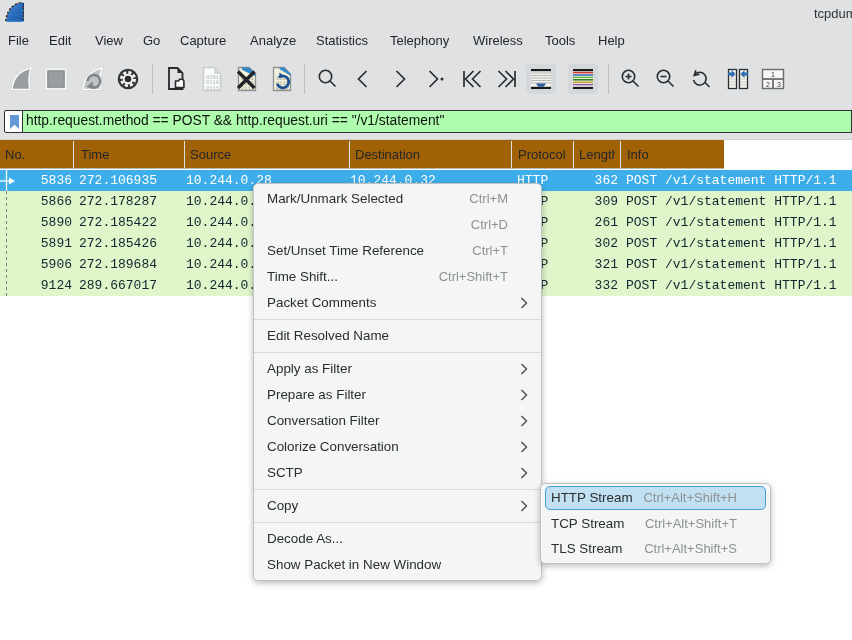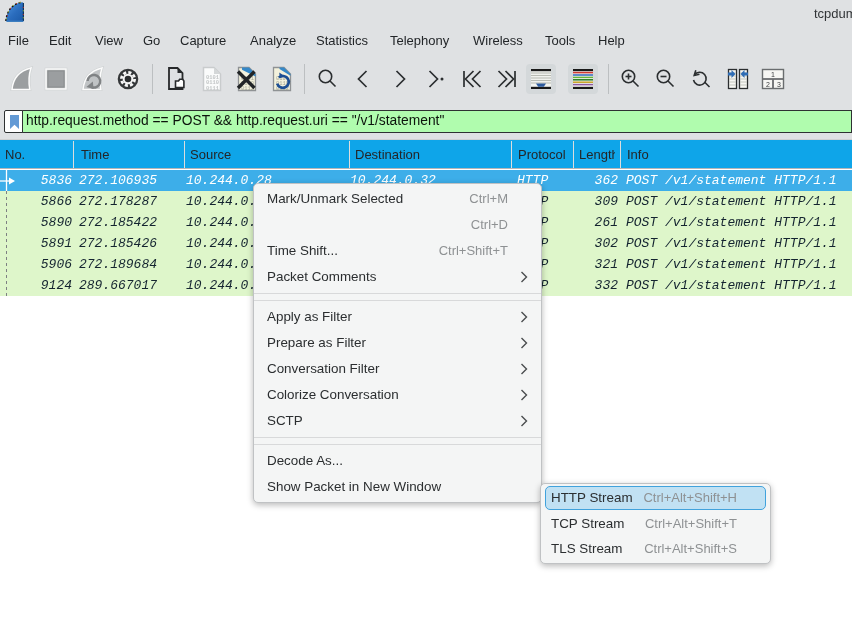--- a/index.html
+++ b/index.html
@@ -16,27 +16,27 @@
 #toolbar { left:0; top:56px; width:852px; height:46px; }
 .tsep { position:absolute; top:8px; width:1px; height:30px; background:#bcbfc1; }
 .tico { position:absolute; top:11px; }
 .tbox { position:absolute; top:8px; width:30px; height:30px; background:#d4d8da; border-radius:4px; }
 
 #fbtn { left:4px; top:110px; width:19px; height:23px; background:#ffffff; border:1px solid #2e3132; border-radius:2px 0 0 2px; }
 #finput { left:22px; top:110px; width:830px; height:23px; background:#b0fcae; border:1px solid #2e3132; }
 #ftext { left:26px; top:113px; font-size:13.8px; color:#0c130c; white-space:nowrap; }
 
 #plist { left:0; top:139px; width:852px; height:501px; background:#ffffff; border-top:1px solid #cfd0d1; }
-#phead { left:0; top:140px; width:852px; height:29px; background:#0ea5e9; border-bottom:1px solid #b4b6b8; }
+#phead { left:0; top:140px; width:724px; height:29px; background:#a16207; border-bottom:1px solid #b4b6b8; }
 .hsep { position:absolute; top:1px; width:1px; height:27px; background:#dcdddd; }
 .hlab { position:absolute; top:7px; white-space:nowrap; color:#242628; }
 .prow { position:absolute; left:0; width:852px; height:21px; font-family:"Liberation Mono", monospace; font-size:13px; color:#142430; }
 .prow.g { background:#def6ca; }
 .prow.sel { background:#3daee9; color:#ffffff; }
-.pc { position:absolute; top:3px; white-space:nowrap;font-style:italic; }
+.pc { position:absolute; top:3px; white-space:nowrap; }
 .ra { text-align:right; }
 
 .menu { position:absolute; background:#f4f5f5; border:1px solid #c0c2c4; border-radius:5px; box-shadow:0 2px 6px rgba(0,0,0,0.28); z-index:10; }
 .mitem { position:relative; height:26px; line-height:26px; padding-left:13px; color:#2b2e30; white-space:nowrap; font-size:13.4px; }
 .msc { position:absolute; right:33px; top:0; color:#8e9193; font-size:13px; }
 .marr { position:absolute; right:13px; top:7px; }
 .msep { height:7px; position:relative; }
 .msep:after { content:""; position:absolute; left:0; right:0; top:3px; height:1px; background:#d8d9da; }
 .smi { height:25.7px; line-height:25.7px; padding-left:10px; }
 .smi .hl { top:1px; bottom:1px; }
@@ -336,26 +336,28 @@
   <div class="pc" style="left:626px">POST /v1/statement HTTP/1.1</div>
 </div>
 <svg class="abs" style="left:0;top:191px;z-index:2" width="14" height="105">
   <line x1="6.5" y1="0" x2="6.5" y2="105" stroke="#7d8082" stroke-width="1" stroke-dasharray="3 3"></line>
 </svg>
 
 <div class="menu" id="cmenu" style="left:253px;top:183px;width:289px">
   <div style="height:2px"></div>
   <div class="mitem"><span class="mtxt">Mark/Unmark Selected</span><span class="msc">Ctrl+M</span></div>
   <div class="mitem"><span class="msc">Ctrl+D</span></div>
+  <div class="mitem"><span class="mtxt">Set/Unset Time Reference</span><span class="msc">Ctrl+T</span></div>
   <div class="mitem"><span class="mtxt">Time Shift...</span><span class="msc">Ctrl+Shift+T</span></div>
   <div class="mitem"><span class="mtxt">Packet Comments</span>
     <svg class="marr" width="8" height="12" viewBox="0 0 8 12">
         <path d="M 1.5 1 L 6.5 6 L 1.5 11" fill="none" stroke="#4a4d4f" stroke-width="1.4"></path>
       </svg></div>
   <div class="msep"></div>
+  <div class="mitem"><span class="mtxt">Edit Resolved Name</span></div>
   <div class="msep"></div>
   <div class="mitem"><span class="mtxt">Apply as Filter</span>
     <svg class="marr" width="8" height="12" viewBox="0 0 8 12">
         <path d="M 1.5 1 L 6.5 6 L 1.5 11" fill="none" stroke="#4a4d4f" stroke-width="1.4"></path>
       </svg></div>
   <div class="mitem"><span class="mtxt">Prepare as Filter</span>
     <svg class="marr" width="8" height="12" viewBox="0 0 8 12">
         <path d="M 1.5 1 L 6.5 6 L 1.5 11" fill="none" stroke="#4a4d4f" stroke-width="1.4"></path>
       </svg></div>
   <div class="mitem"><span class="mtxt">Conversation Filter</span>
@@ -364,20 +366,24 @@
       </svg></div>
   <div class="mitem"><span class="mtxt">Colorize Conversation</span>
     <svg class="marr" width="8" height="12" viewBox="0 0 8 12">
         <path d="M 1.5 1 L 6.5 6 L 1.5 11" fill="none" stroke="#4a4d4f" stroke-width="1.4"></path>
       </svg></div>
   <div class="mitem"><span class="mtxt">SCTP</span>
     <svg class="marr" width="8" height="12" viewBox="0 0 8 12">
         <path d="M 1.5 1 L 6.5 6 L 1.5 11" fill="none" stroke="#4a4d4f" stroke-width="1.4"></path>
       </svg></div>
   <div class="msep"></div>
+  <div class="mitem"><span class="mtxt">Copy</span>
+    <svg class="marr" width="8" height="12" viewBox="0 0 8 12">
+        <path d="M 1.5 1 L 6.5 6 L 1.5 11" fill="none" stroke="#4a4d4f" stroke-width="1.4"></path>
+      </svg></div>
   <div class="msep"></div>
   <div class="mitem"><span class="mtxt">Decode As...</span></div>
   <div class="mitem"><span class="mtxt">Show Packet in New Window</span></div>
   <div style="height:2px"></div>
 </div>
 
 <div class="menu" id="smenu" style="left:540px;top:483px;width:231px">
   <div style="height:1px"></div>
   <div class="mitem smi"><div class="hl"></div><span class="mtxt">HTTP Stream</span><span class="msc">Ctrl+Alt+Shift+H</span></div>
   <div class="mitem smi"><span class="mtxt">TCP Stream</span><span class="msc">Ctrl+Alt+Shift+T</span></div>

